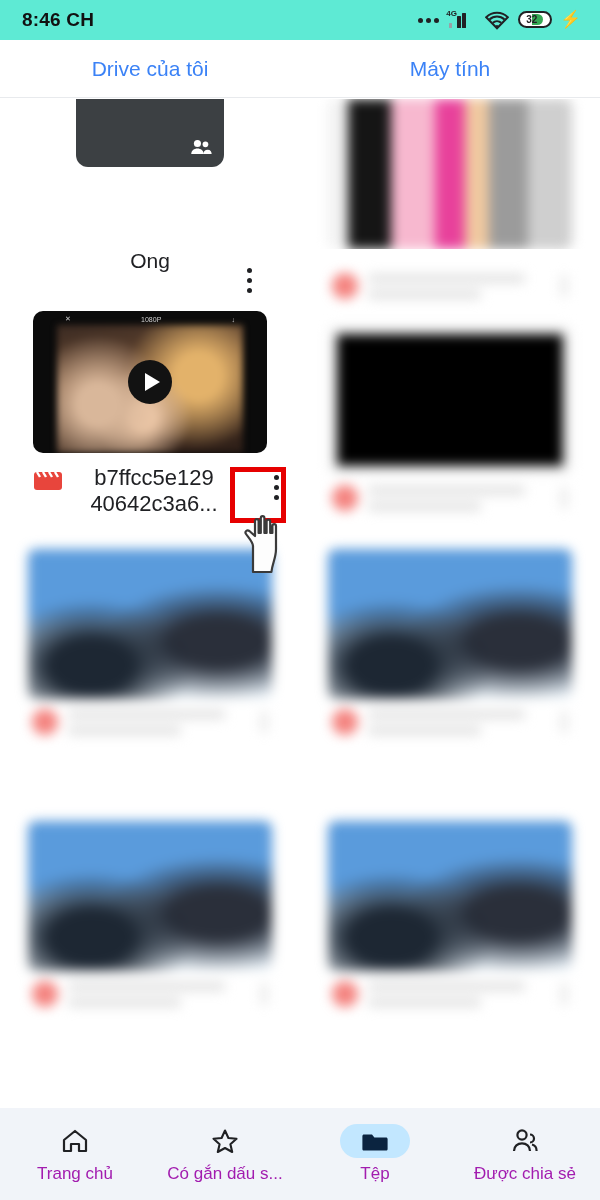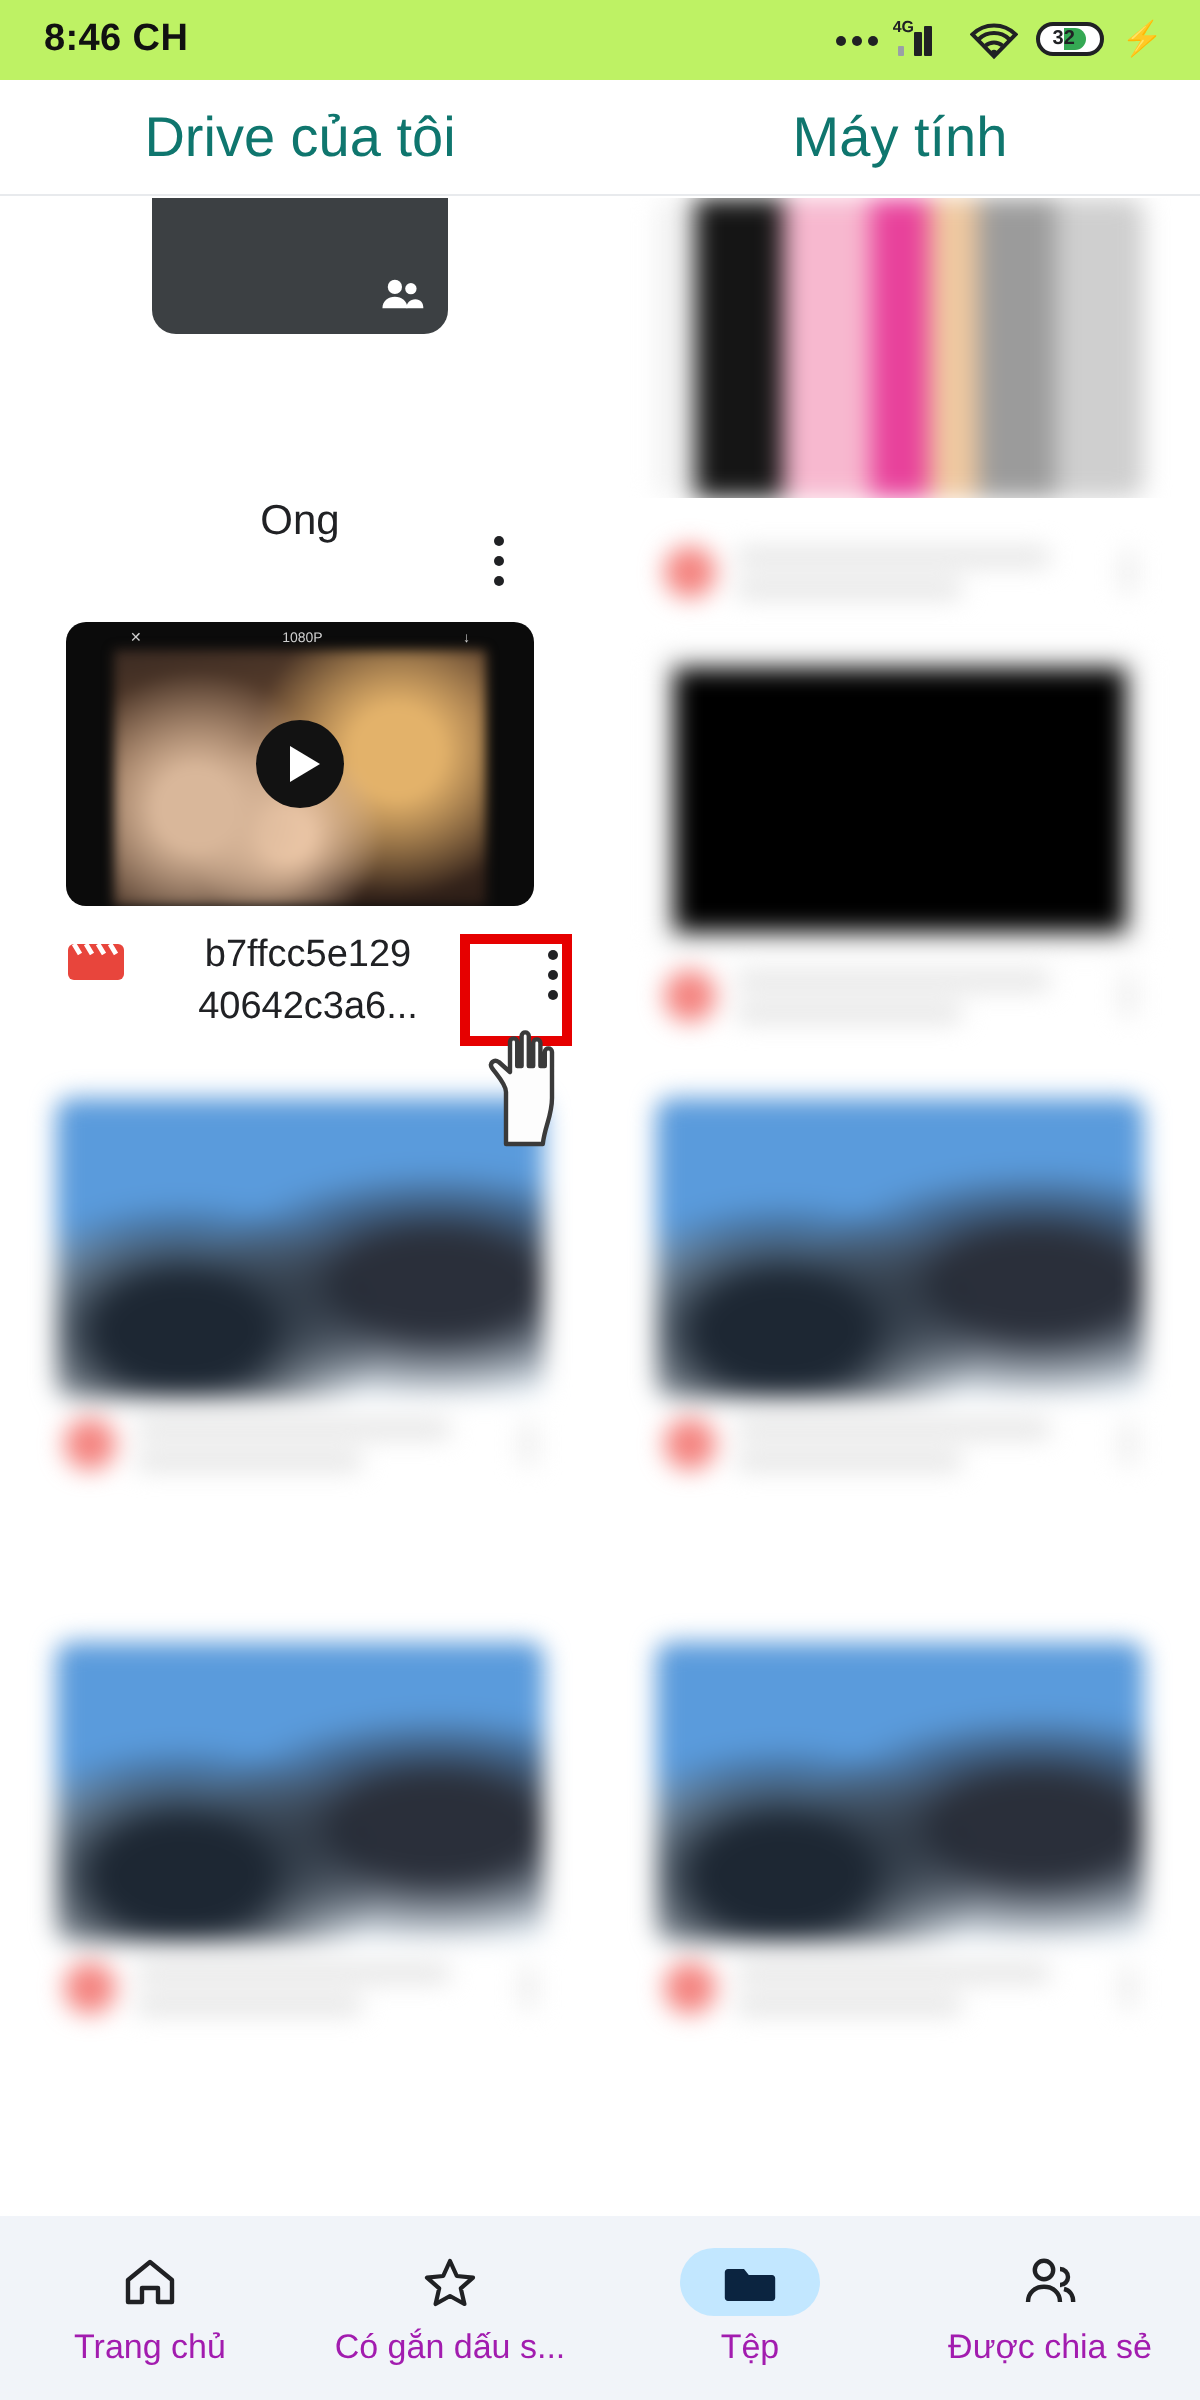--- a/index.html
+++ b/index.html
@@ -10,21 +10,21 @@
     color:#202124;
     position:relative;
     overflow:hidden;
   }
 
   
   .status-bar{
     height:40px; width:100%;
     display:flex; align-items:center; justify-content:space-between;
     padding:0 18px 0 22px;
-    background:#bef264;
+    background:#5eead4;
     gap:24px;
   }
   .status-time{ font-size:19px; font-weight:bold; letter-spacing:.2px; color:#111; }
   .status-right{ display:flex; gap:9px; }
   .dots-icon{ display:flex; gap:3px; align-items:center; }
   .dots-icon i{ width:5px; height:5px; border-radius:50%; background:#202124; display:block; }
   .sig{ display:flex; align-items:flex-end; gap:1.5px; height:17px; position:relative; padding-left:9px;}
   .sig b{ display:block; width:3.5px; background:#202124; border-radius:.5px;}
   .sig b:nth-child(1){height:6px;}
   .sig b:nth-child(2){height:9px;}
@@ -41,21 +41,21 @@
   .batt span{ position:relative; z-index:2; margin-right:6px;}
   .bolt{ font-size:17px; color:#202124; line-height:1; }
 
   
   .tabs{
     display:flex; height:58px; background:#fff;
     border-bottom:1px solid #e8eaed;
   }
   .tab{
     flex:1; display:flex; align-items:center; justify-content:center;
-    font-size:28px; color:#0f766e;
+    font-size:21px; color:#3b82f6;
   }
 
   
   .grid{
     position:absolute; left:0; top:99px; right:0; bottom:92px;
     background:#fff; overflow:hidden;
   }
   .row{ display:flex; }
   .cell{ width:50%; position:relative; display:flex; flex-direction:column; align-items:center; }
 
@@ -110,21 +110,21 @@
   }
   .play-btn:after{
     content:""; width:0; height:0; margin-left:4px;
     border-left:15px solid #fff; border-top:9px solid transparent; border-bottom:9px solid transparent;
   }
   .file-meta{
     width:234px; margin-top:12px; display:flex; align-items:flex-start; position:relative;
   }
   .clap{ width:30px; height:24px; flex:none; margin-top:4px; }
   .fname{
-    flex:1; font-size:19px; line-height:26px; color:#202124; text-align:center;
+    flex:1; font-size:22px; line-height:26px; color:#202124; text-align:center;
     padding:0 26px 0 4px; word-break:break-all;
   }
   .kebab-file{
     position:absolute; right:-22px; top:2px;
     width:26px; height:40px; display:flex; flex-direction:column;
     align-items:center; justify-content:center; gap:5px;
   }
   .kebab-file i{ width:5px; height:5px; border-radius:50%; background:#202124; display:block;}
 
   

